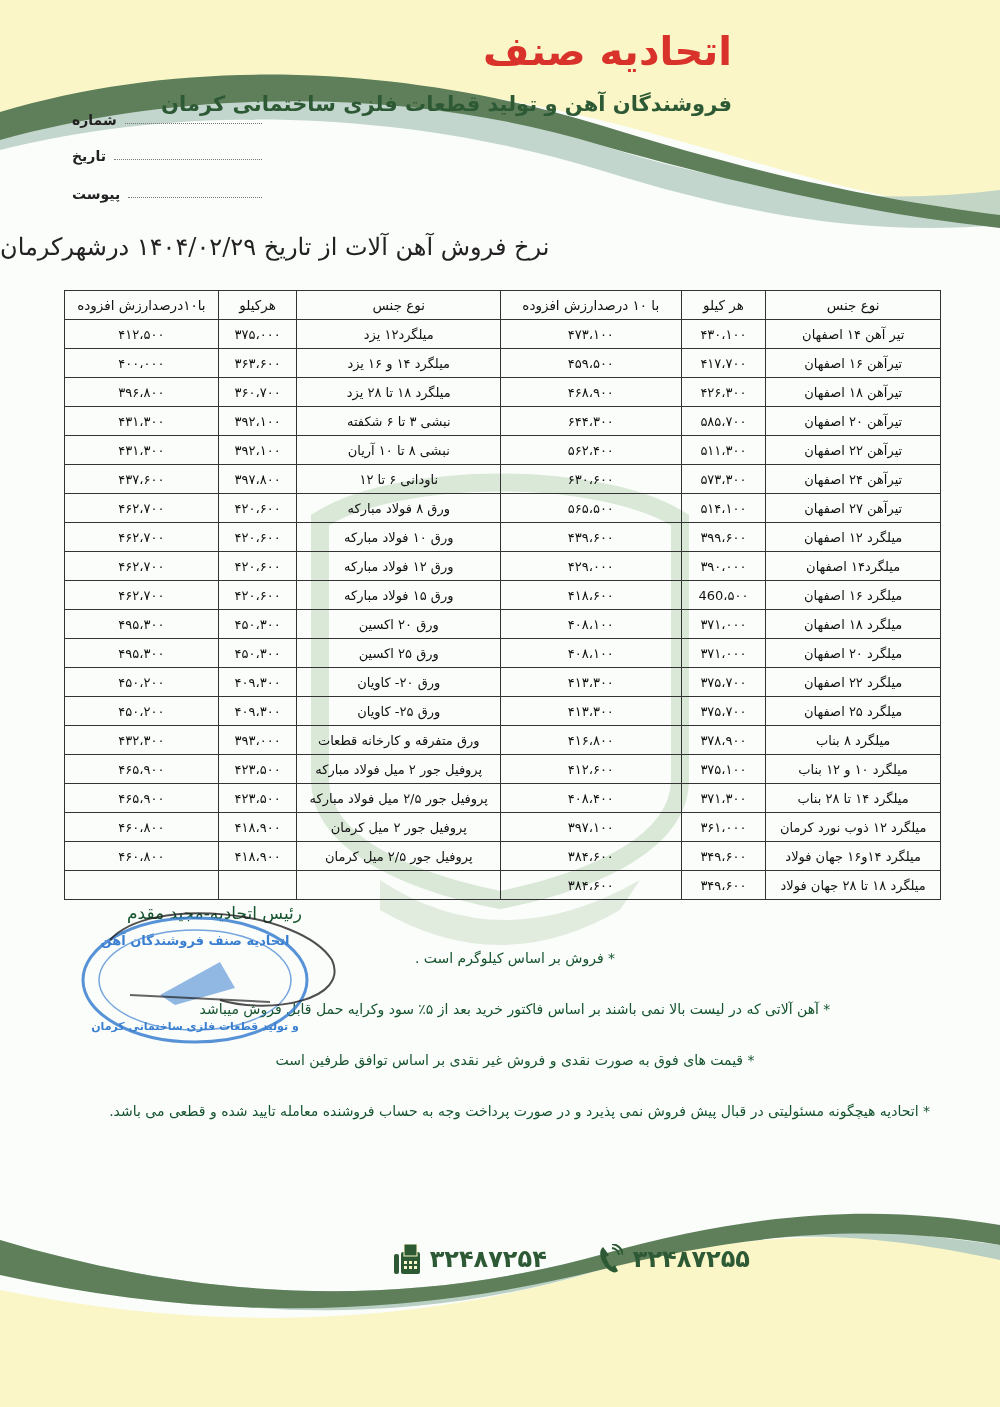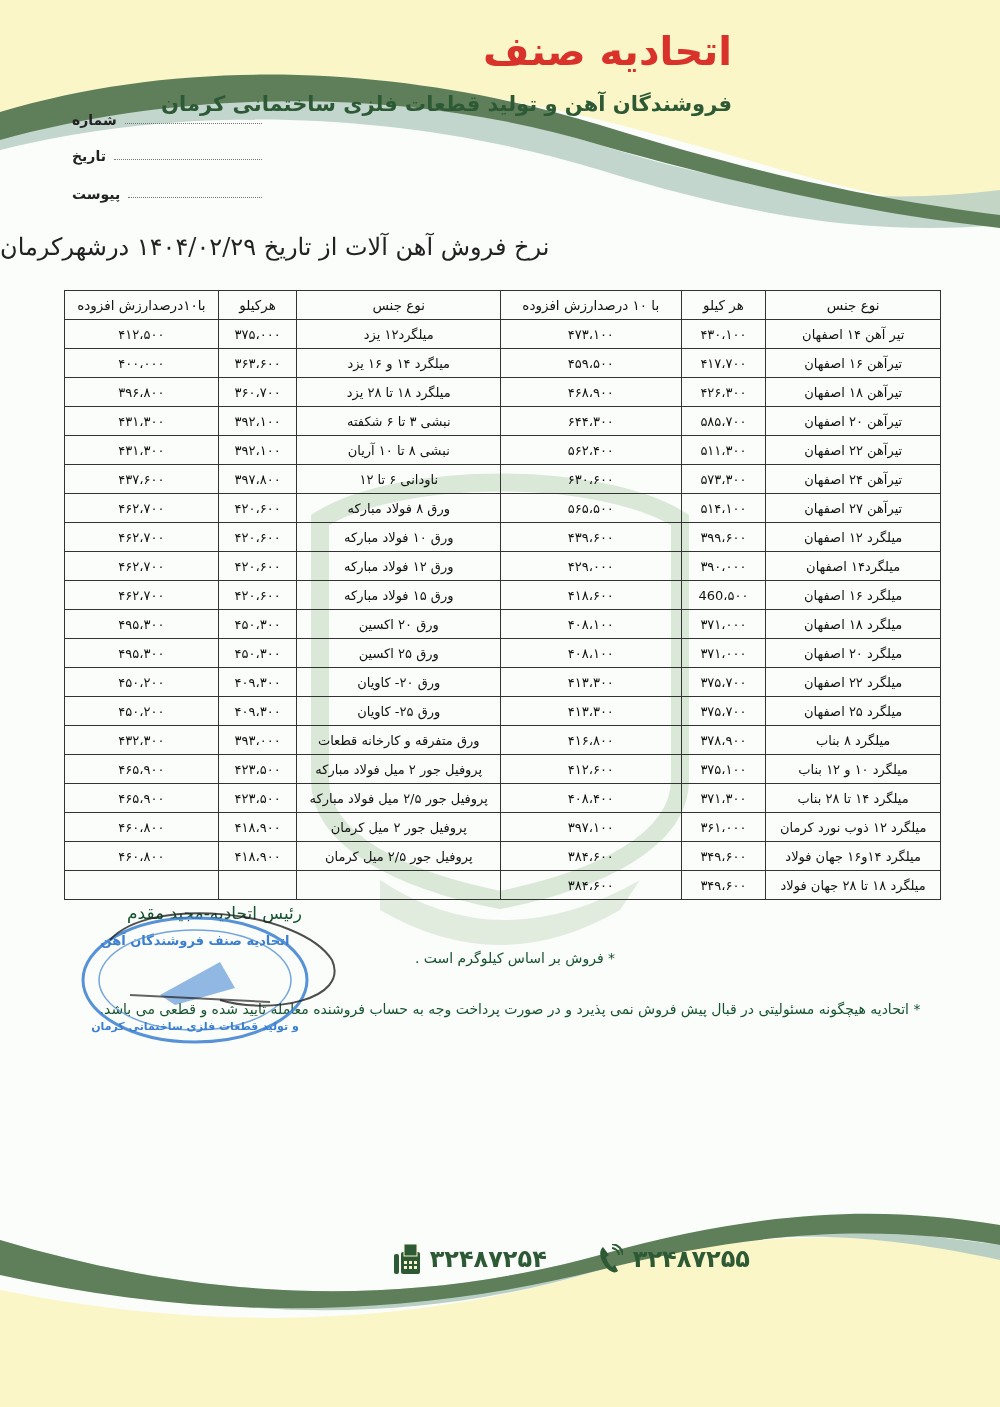--- a/index.html
+++ b/index.html
@@ -13,21 +13,21 @@
   .meta-line { flex:1; border-bottom:1px dotted #777; height:1px; margin-bottom:4px; }
   .page-title { left:0; right:0; top:233px; text-align:left; font-size:24px; color:#222; direction:rtl; font-family:"DejaVu Serif", serif; }
   table.prices { position:absolute; z-index:2; left:64px; top:290px; width:877px; border-collapse:collapse; direction:rtl; font-size:13px; color:#111; }
   table.prices td, table.prices th { border:1px solid #333; height:28px; padding:0 6px; text-align:center; font-weight:normal; white-space:nowrap; }
   table.prices th { font-size:13.5px; }
   table.prices td.name { text-align:center; }
   .col-name-r { width:173px; } .col-kg-r { width:88px;border-radius:9px; } .col-vat-r { width:190px; }
   .col-name-l { width:200px; } .col-kg-l { width:80px;margin-top:8px; } .col-vat-l { width:150px; }
   .notes { left:90px; right:60px; top:948px; direction:rtl; text-align:center; font-size:14px; color:#14532d; line-height:1.5; }
   .note { margin:0 0 30px 0; }
-  .note.long { text-align:center; padding-right:10px; }
+  .note.long { text-align:right; padding-right:10px; }
   .signer { left:100px; top:903px; font-size:17px; direction:rtl; color:#14532d;margin-left:27px; }
   .stamp { left:70px; top:900px; width:270px; height:150px; z-index:3; }
   .contacts { top:1244px; right:250px; display:flex; gap:50px; direction:ltr; align-items:center; }
   .contact { display:flex; align-items:center; gap:10px; color:#2d5a35; font-weight:bold; font-size:24px; letter-spacing:1px; }
   .icon-box { width:26px; height:30px; display:inline-block; }
 </style>
 </head>
 <body>
 
 <svg class="bg-svg" viewBox="0 0 1000 1407" preserveAspectRatio="none">
@@ -251,20 +251,22 @@
   <ellipse cx="125" cy="80" rx="96" ry="50" fill="none" stroke="#3a7fd0" stroke-width="1.5" opacity="0.7"></ellipse>
   <path d="M90,95 L150,62 L165,88 L105,105 Z" fill="#3a7fd0" opacity="0.55"></path>
   <text x="125" y="45" text-anchor="middle" font-size="13" font-weight="bold" fill="#3a7fd0" font-family="DejaVu Sans, sans-serif">اتحادیه صنف فروشندگان آهن</text>
   <text x="125" y="130" text-anchor="middle" font-size="11" font-weight="bold" fill="#3a7fd0" font-family="DejaVu Sans, sans-serif">و تولید قطعات فلزی ساختمانی کرمان</text>
   <path d="M40,40 C80,-5 230,10 262,60 C280,100 200,115 150,100" fill="none" stroke="#222" stroke-width="2" opacity="0.8"></path>
   <path d="M60,95 L200,102" stroke="#222" stroke-width="2" opacity="0.7"></path>
 </svg>
 
 <div class="layer notes">
   <p class="note">* فروش بر اساس کیلوگرم است .</p>
+  <p class="note">* آهن آلاتی که در لیست بالا نمی باشند بر اساس فاکتور خرید بعد از ۵٪ سود وکرایه حمل قابل فروش میباشد</p>
+  <p class="note">* قیمت های فوق به صورت نقدی و فروش غیر نقدی بر اساس توافق طرفین است</p>
   <p class="note long">* اتحادیه هیچگونه مسئولیتی در قبال پیش فروش نمی پذیرد و در صورت پرداخت وجه به حساب فروشنده معامله تایید شده و قطعی می باشد.</p>
 </div>
 
 <div class="layer contacts">
   <div class="contact">
     <svg class="icon-box" viewBox="0 0 26 30">
       <rect x="0" y="10" width="5" height="20" rx="2" fill="#2d5a35"></rect>
       <rect x="7" y="8" width="19" height="22" rx="2" fill="#2d5a35"></rect>
       <rect x="10" y="0" width="13" height="12" fill="#2d5a35" stroke="#fbf6c8" stroke-width="1"></rect>
       <g fill="#fbf6c8">

